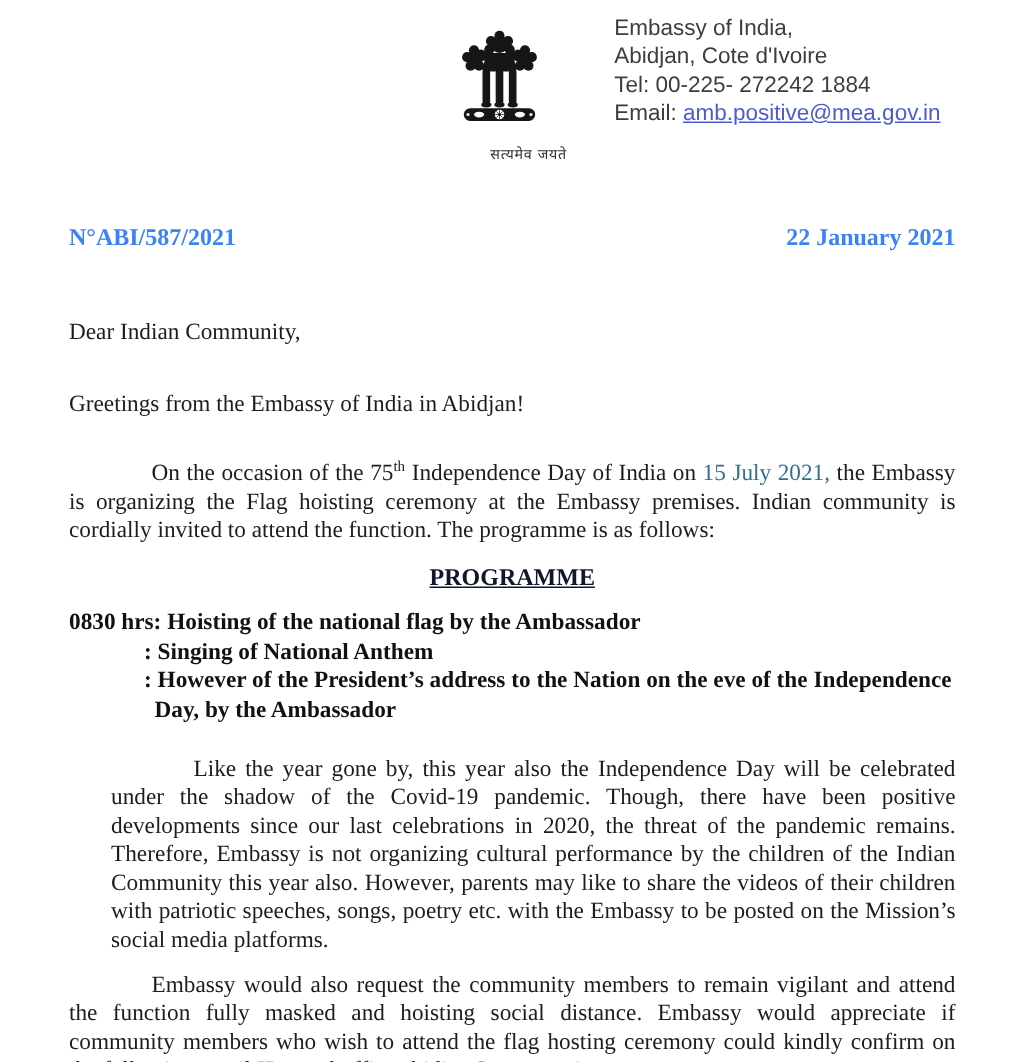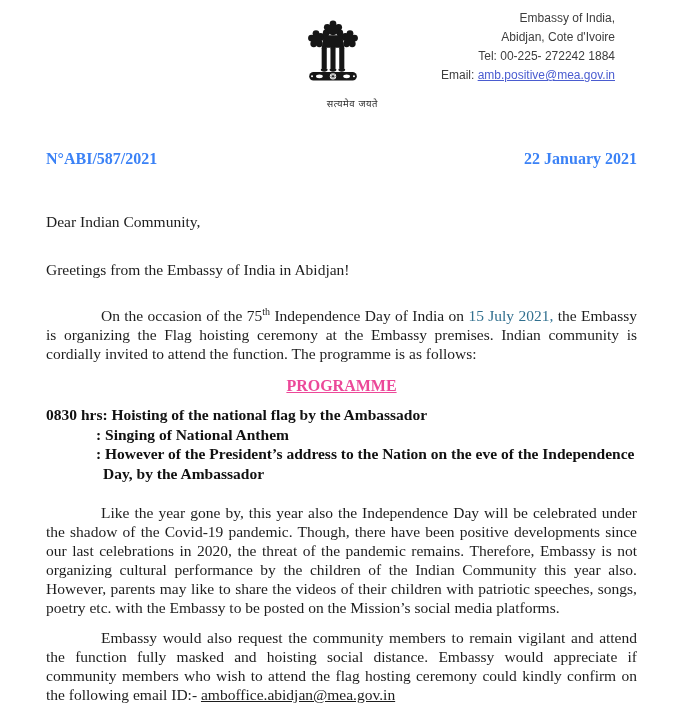--- a/index.html
+++ b/index.html
@@ -25,24 +25,23 @@
   }
   .emblem-wrap svg{display:block;margin:0 auto;}
   .emblem-motto{
     display:inline-block;
     font-family:"DejaVu Sans", sans-serif;
     font-size:9.5px;color:#2e2e2e;
     margin-top:1px;letter-spacing:0.5px;
     white-space:nowrap;
   }
   .contact{
-    position:absolute;top:9px;right:71px;
-    text-align:right;
+    position:absolute;top:9px;right:59px;
     font-family:"Liberation Sans", sans-serif;
-    font-size:12px;line-height:19px;
+    font-size:15px;line-height:19px;
     color:var(--contact-gray);
   }
   .contact a{
     color:var(--link-blue);
     text-decoration:underline;
     cursor:pointer;
   }
   
   .content{padding:0 49px 0 46px;}
   .ref-row{
@@ -55,30 +54,30 @@
   .para{
     font-size:15.5px;line-height:19px;
     text-align:justify;
   }
   .indent{text-indent:55px;}
   .p1{margin-top:27px;}
   .date-highlight{color:var(--date-teal);}
   sup{font-size:10px;line-height:0;}
   .prog-heading{
     margin-top:14px;text-align:center;
-    font-weight:bold;font-size:16px;color:#ec4899;
+    font-weight:bold;font-size:16px;color:#0f172a;
   }
   .prog-heading span{text-decoration:underline;}
   .programme{
     margin-top:10px;
     font-weight:bold;font-size:15.5px;line-height:19.5px;color:#111;
   }
   .prog-ind{margin-left:50px;}
   .prog-ind2{margin-left:57px;}
-  .p2{margin-top:20px;}
+  .p2{margin-top:20px;margin-left:28px;}
   .p3{margin-top:11px;}
   .email-link-dark{
     color:inherit;text-decoration:underline;cursor:pointer;
   }
 </style>
 </head>
 <body>
 
 <div class="page">
 

